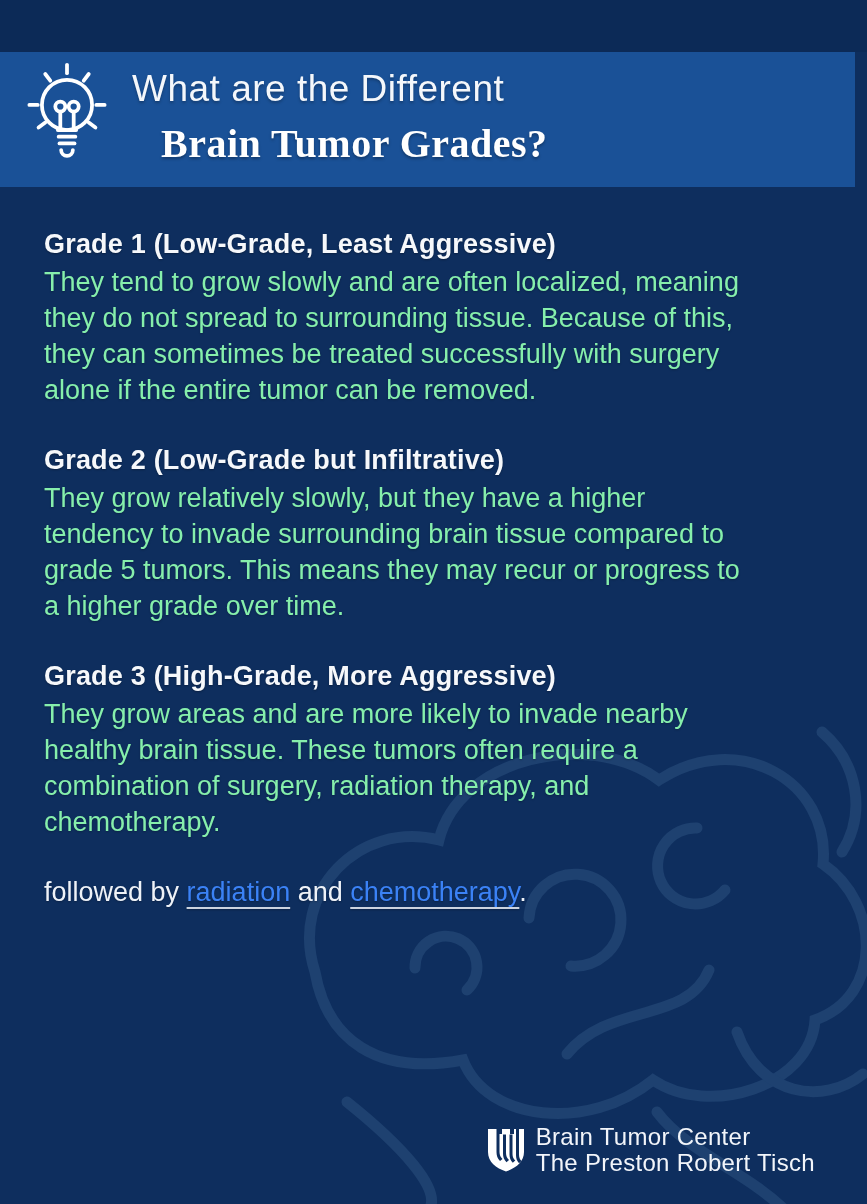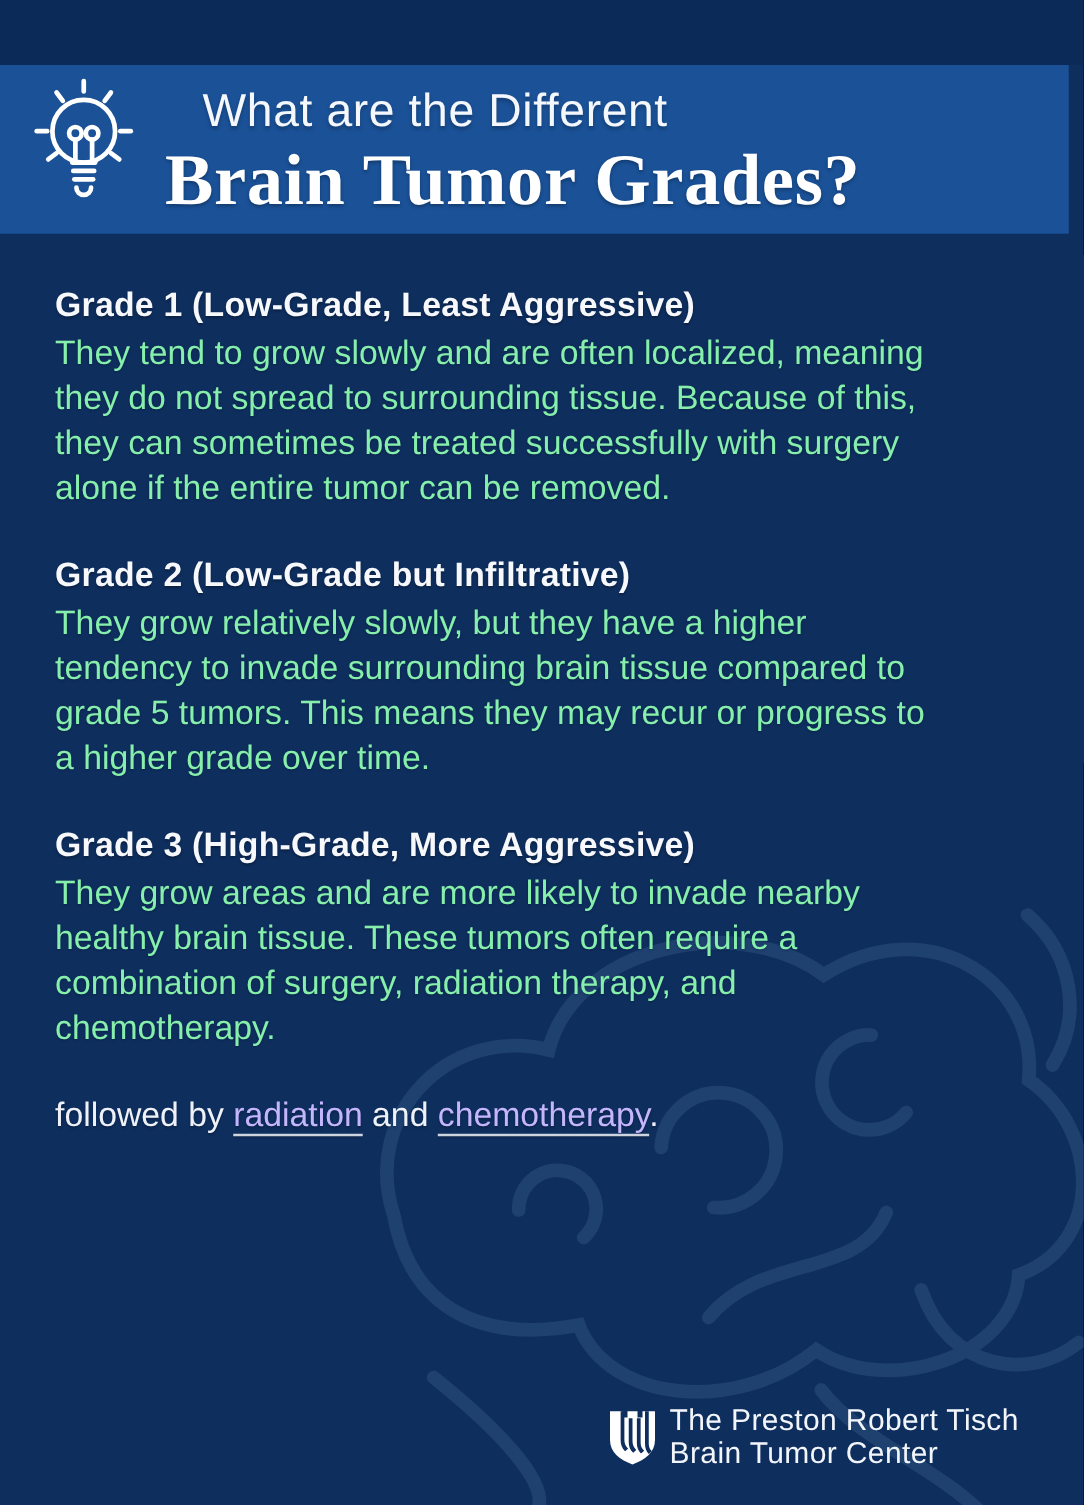--- a/index.html
+++ b/index.html
@@ -40,30 +40,30 @@
     padding-left: 12px;
     padding-top: 2px;
   }
   .eyebrow {
     color: #f4f7fb;
     font-size: 37px;
     line-height: 46px;
     font-weight: 400;
     text-shadow: 0 2px 3px rgba(0,0,0,0.25);
     letter-spacing: 0.5px;
-    margin-left: 30px;
   }
   .main-title {
     font-family: "Liberation Serif", serif;
     color: #ffffff;
-    font-size: 58px;
+    font-size: 40px;
     line-height: 64px;
     font-weight: 700;
     text-shadow: 0 2px 3px rgba(0,0,0,0.3);
     letter-spacing: 0.5px;
+    margin-left: 29px;
   }
   .content {
     position: absolute;
     top: 226px;
     left: 44px;
     right: 36px;
     z-index: 2;
   }
   .section { margin-bottom: 34px; }
   .section-heading {
@@ -84,21 +84,21 @@
     text-shadow: 0 1px 2px rgba(0,0,0,0.25);
   }
   .last-line {
     color: #eef2f8;
     font-size: 27px;
     line-height: 36px;
     font-weight: 400;
     text-shadow: 0 1px 2px rgba(0,0,0,0.25);
   }
   .text-link {
-    color: #c4b5fd;
+    color: #3b82f6;
     text-decoration: underline;
     text-decoration-thickness: 2px;
     text-underline-offset: 6px;
     text-decoration-color: rgba(238,242,248,0.85);
     cursor: pointer;
   }
   .watermark {
     position: absolute;
     right: -10px;
     top: 672px;
@@ -210,18 +210,18 @@
 
   <div class="footer-logo">
     <svg width="40" height="48" viewBox="0 0 40 48" fill="none">
       <path d="M2 3 L12 3 L12 8 L16 8 L16 3 L24 3 L24 8 L28 8 L28 3 L38 3 L38 26 C38 36 30 42 20 45.5 C10 42 2 36 2 26 Z" fill="#ffffff"></path>
       <path d="M10.5 3 L13.5 3 L13.5 26 C13.5 29 14.5 31 16.5 33 L14 35 C11.5 32.5 10.5 29.5 10.5 26 Z" fill="#0e2e5e"></path>
       <path d="M17 8.5 L20 8.5 L20 27 C20 30 21 32 23 34 L20.5 36.2 C18 33.8 17 31 17 27.5 Z" fill="#0e2e5e"></path>
       <path d="M23.5 8.5 L26.5 8.5 L26.5 28 C26.5 31 27.5 32.8 29.3 34.6 L26.8 36.8 C24.5 34.4 23.5 31.8 23.5 28.5 Z" fill="#0e2e5e"></path>
       <path d="M30 3 L33 3 L33 28.5 C33 31.5 33.8 33.2 35.5 35 L33 37.2 C30.8 34.8 30 32.2 30 29 Z" fill="#0e2e5e"></path>
     </svg>
     <div class="org-text">
+      <div class="org-line">Brain Tumor Center</div>
       <div class="org-line">The Preston Robert Tisch</div>
-      <div class="org-line">Brain Tumor Center</div>
     </div>
   </div>
 
 </div>
 
 </body></html>

